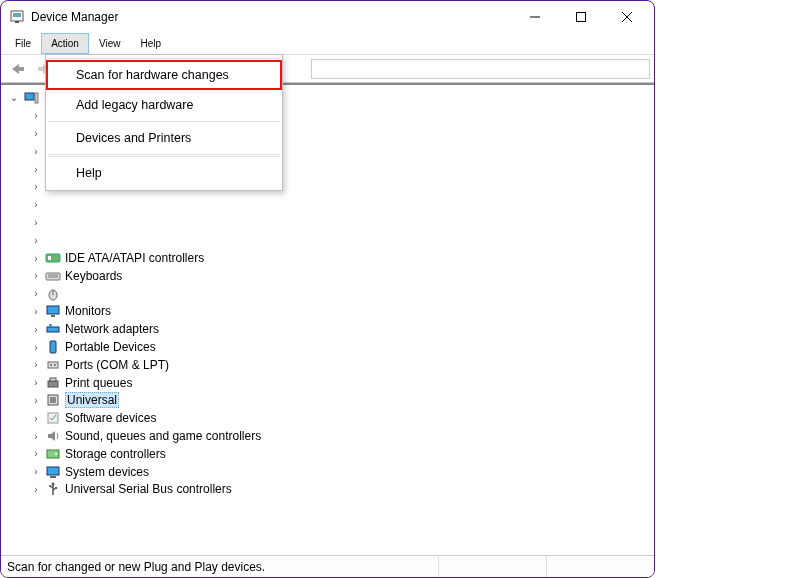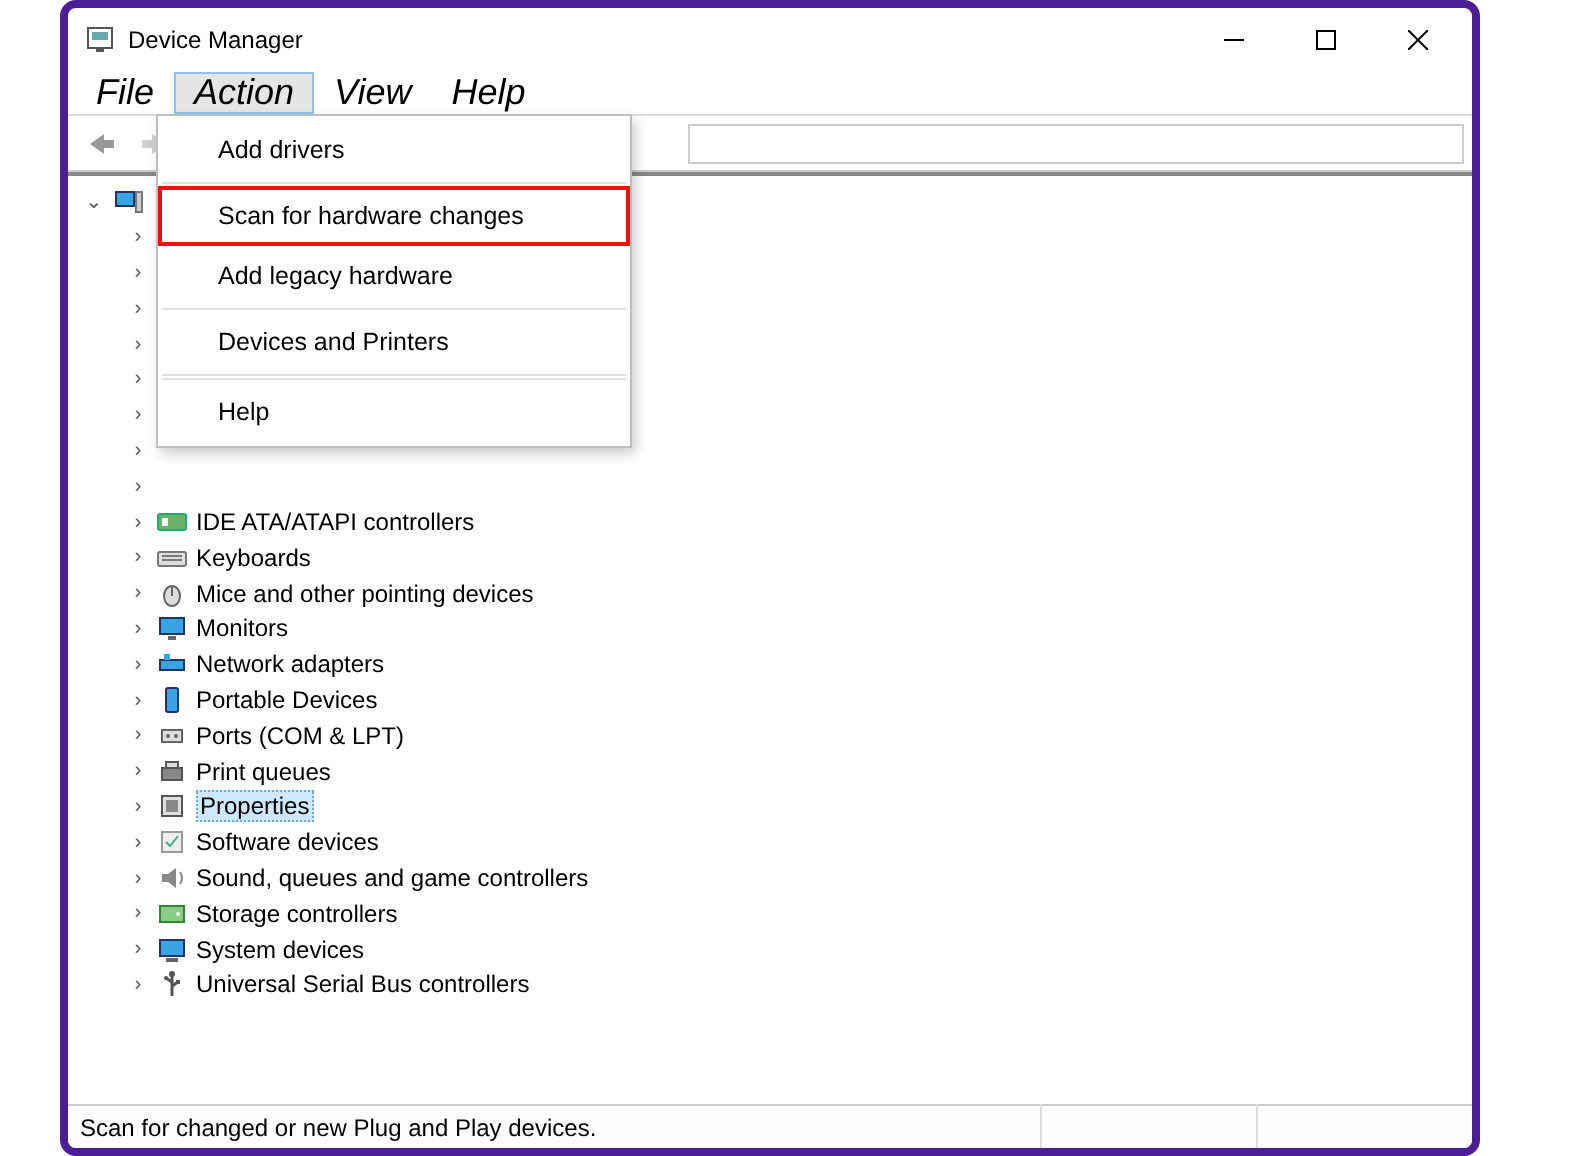--- a/index.html
+++ b/index.html
@@ -4,29 +4,28 @@
 <style>
   * { box-sizing: border-box; }
   html, body {
     margin: 0; padding: 0;
     font-family: "Segoe UI", Tahoma, sans-serif;
     font-size: 12px;
     background: #fff;
     color: #000;
   }
   .window {
-    width: 710px; height: 578px;
-    border: 4px solid #4c1d95;
+    width: 655px; height: 578px;
+    border: 1px solid #4c1d95;
     border-radius: 8px;
     background: #fff;
     position: relative;
     overflow: hidden;
     display: flex;
     flex-direction: column;
-    margin-left: 30px;
   }
   .titlebar {
     height: 32px;
     display: flex;
     align-items: center;
     padding: 0 4px 0 8px;
     font-size: 12px;
   }
   .titlebar .app-icon {
     width: 16px; height: 16px; margin-right: 6px;
@@ -43,22 +42,21 @@
     height: 22px;
     display: flex;
     align-items: stretch;
     padding: 0 4px;
     border-bottom: 1px solid #ddd;
     position: relative;
   }
   .menu-item {
     padding: 0 10px;
     display: flex; align-items: center;
-    font-size: 18px;
-    font-style: italic;
+    font-size: 10px;
   }
   .menu-item.active {
     background: #e5e5e5;
     border: 1px solid #8cc3f0;
     padding: 0 9px;
   }
   .toolbar {
     height: 28px;
     border-bottom: 1px solid #ccc;
     display: flex; align-items: center;
@@ -289,21 +287,20 @@
           <span class="node-label">Keyboards</span>
         </div>
         <div class="tree-row child">
           <span class="chev">›</span>
           <span class="node-icon">
             <svg width="16" height="16">
               <ellipse cx="8" cy="9" rx="4" ry="5" fill="#ddd" stroke="#666"></ellipse>
               <line x1="8" y1="4" x2="8" y2="9" stroke="#666"></line>
             </svg>
           </span>
-          <span class="node-label">Mice and other pointing devices</span>
         </div>
         <div class="tree-row child">
           <span class="chev">›</span>
           <span class="node-icon">
             <svg width="16" height="16">
               <rect x="2" y="3" width="12" height="8" fill="#3aa3e3" stroke="#236"></rect>
               <rect x="6" y="12" width="4" height="2" fill="#666"></rect>
             </svg>
           </span>
           <span class="node-label">Monitors</span>
@@ -349,21 +346,21 @@
           <span class="node-label">Print queues</span>
         </div>
         <div class="tree-row child">
           <span class="chev">›</span>
           <span class="node-icon">
             <svg width="16" height="16">
               <rect x="3" y="3" width="10" height="10" fill="#ddd" stroke="#555"></rect>
               <rect x="5" y="5" width="6" height="6" fill="#888"></rect>
             </svg>
           </span>
-          <span class="node-label selected">Properties</span>
+          <span class="node-label selected">Universal</span>
         </div>
         <div class="tree-row child">
           <span class="chev">›</span>
           <span class="node-icon">
             <svg width="16" height="16">
               <rect x="3" y="3" width="10" height="10" fill="#eee" stroke="#999"></rect>
               <path d="M5 8 L7 10 L11 5" fill="none" stroke="#4a8"></path>
             </svg>
           </span>
           <span class="node-label">Software devices</span>
@@ -408,21 +405,20 @@
               <circle cx="5" cy="5" r="1" fill="#555"></circle>
               <rect x="10" y="6" width="2" height="2" fill="#555"></rect>
             </svg>
           </span>
           <span class="node-label">Universal Serial Bus controllers</span>
         </div>
       </div>
   </div>
 
   <div class="dropdown" id="dropdown">
-      <div class="dd-item">Add drivers</div>
       <div class="dd-sep"></div>
       <div class="dd-item highlight-box">Scan for hardware changes</div>
       <div class="dd-item">Add legacy hardware</div>
       <div class="dd-sep"></div>
       <div class="dd-item">Devices and Printers</div>
       <div class="dd-sep"></div>
       <div class="dd-sep"></div>
       <div class="dd-item">Help</div>
     </div>
 

